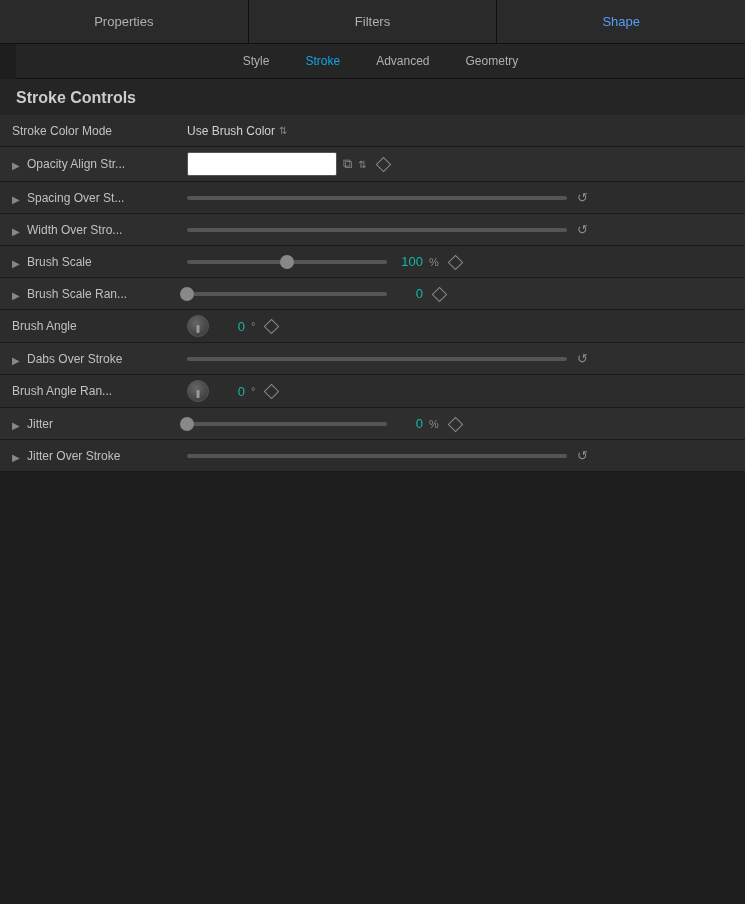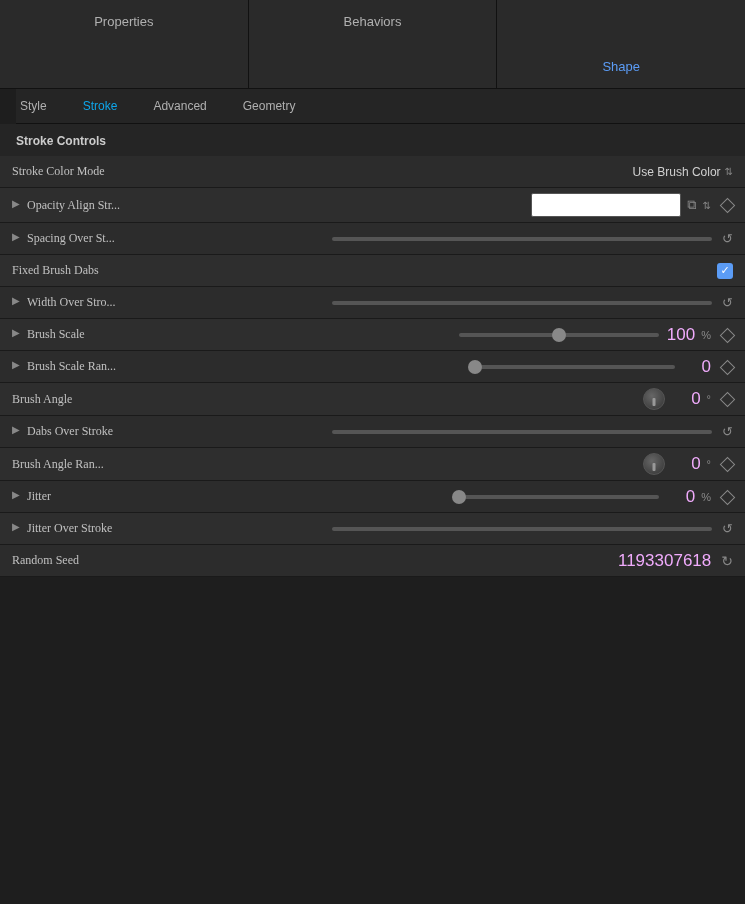--- a/index.html
+++ b/index.html
@@ -23,46 +23,46 @@
       text-align: center;
       padding: 14px 6px;
       font-size: 13px;
       color: #b0b0b0;
       cursor: pointer;
       border-right: 1px solid #111;
     }
     .top-tab:last-child { border-right: none; }
     .top-tab.active {
       color: #5b9cf6;
-      margin-top: 45px;
     }
 
     
     .sub-tabs {
       display: flex;
+      justify-content: center;
       background: #252525;
       padding: 8px 0;
       gap: 28px;
       border-bottom: 1px solid #111;
       margin-left: 16px;
     }
     .sub-tab {
       font-size: 12px;
       color: #b0b0b0;
       cursor: pointer;
       padding: 2px 4px;
     }
     .sub-tab.active {
       color: #0ea5e9;
     }
 
     
     .section-header {
       padding: 10px 16px 8px 16px;
-      font-size: 12px;
+      font-size: 16px;
       font-weight: 600;
       color: #cccccc;
       background: #252525;
     }
 
     
     .controls {
       background: #2c2c2c;
     }
 
@@ -76,34 +76,32 @@
       background: #2c2c2c;
     }
     .row:nth-child(even) {
       background: #2e2e2e;
     }
     .row-label {
       flex: 0 0 175px;
       color: #c0c0c0;
       font-size: 12px;
       display: flex;
-      align-items: flex-start;
+      align-items: flex-end;
       gap: 5px;
-      font-family: Liberation Serif, serif;
     }
     .expand-arrow {
       width: 10px;
       color: #888;
       font-size: 10px;
     }
     .row-control {
       flex: 1;
       display: flex;
       align-items: center;
-      justify-content: flex-end;
       gap: 6px;
     }
 
     
     .slider-track {
       width: 200px;
       height: 4px;
       background: #555;
       border-radius: 2px;
       position: relative;
@@ -126,22 +124,22 @@
     }
     .slider-thumb-left {
       left: 0%;
     }
     .slider-thumb-center {
       left: 50%;
     }
 
     
     .value-display {
-      color: #f0abfc;
-      font-size: 17px;
+      color: #14b8a6;
+      font-size: 13px;
       min-width: 30px;
       text-align: right;
     }
     .unit {
       color: #888;
       font-size: 11px;
     }
 
     
     .diamond-icon {
@@ -243,21 +241,21 @@
     }
   </style>
 </head>
 <body>
 
 <div class="top-tabs">
   <div class="top-tab">
     <span>Properties</span>
   </div>
   <div class="top-tab">
-    <span>Behaviors</span>
+    <span>Filters</span>
   </div>
   <div class="top-tab active">
     <span>Shape</span>
   </div>
 </div>
 
 <div class="sub-tabs">
   <div class="sub-tab">
     <span>Style</span>
   </div>
@@ -307,28 +305,20 @@
     <div class="row-label">
       <span class="expand-arrow">▶</span>
       <span>Spacing Over St...</span>
     </div>
     <div class="row-control">
       <div class="slider-track-full"></div>
       <span class="reset-icon">↺</span>
     </div>
   </div>
 
-  <div class="row">
-    <div class="row-label">
-      <span>Fixed Brush Dabs</span>
-    </div>
-    <div class="row-control">
-      <div class="checkbox-checked">✓</div>
-    </div>
-  </div>
 
   <div class="row">
     <div class="row-label">
       <span class="expand-arrow">▶</span>
       <span>Width Over Stro...</span>
     </div>
     <div class="row-control">
       <div class="slider-track-full"></div>
       <span class="reset-icon">↺</span>
     </div>
@@ -419,23 +409,14 @@
     <div class="row-label">
       <span class="expand-arrow">▶</span>
       <span>Jitter Over Stroke</span>
     </div>
     <div class="row-control">
       <div class="slider-track-full"></div>
       <span class="reset-icon">↺</span>
     </div>
   </div>
 
-  <div class="row">
-    <div class="row-label">
-      <span>Random Seed</span>
-    </div>
-    <div class="row-control">
-      <span class="value-display">1193307618</span>
-      <span class="reset-icon" style="font-size:14px;">↻</span>
-    </div>
-  </div>
 
 </div>
 
 </body></html>

